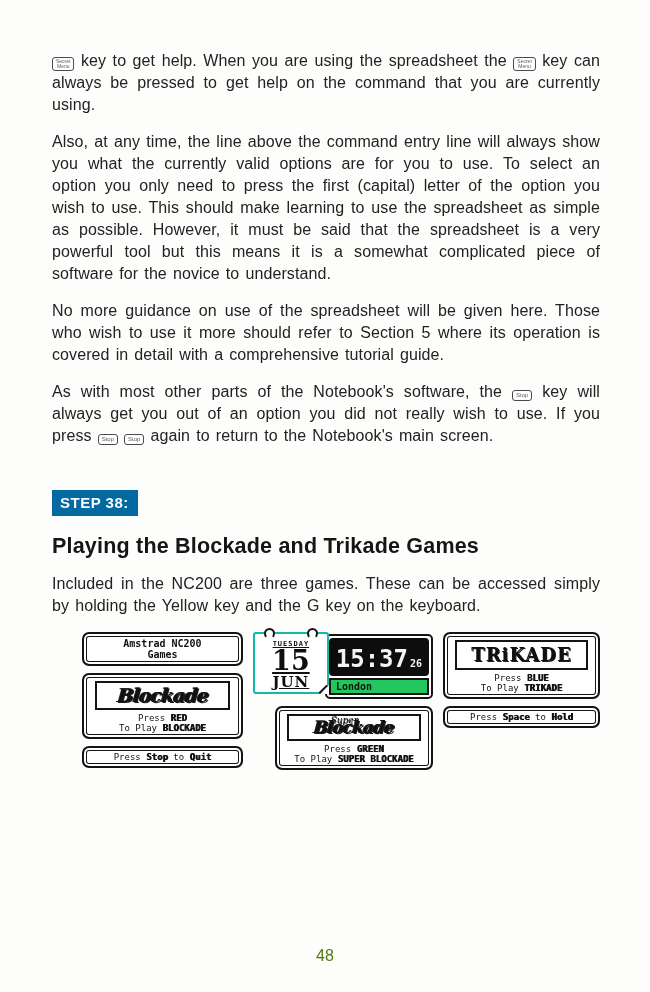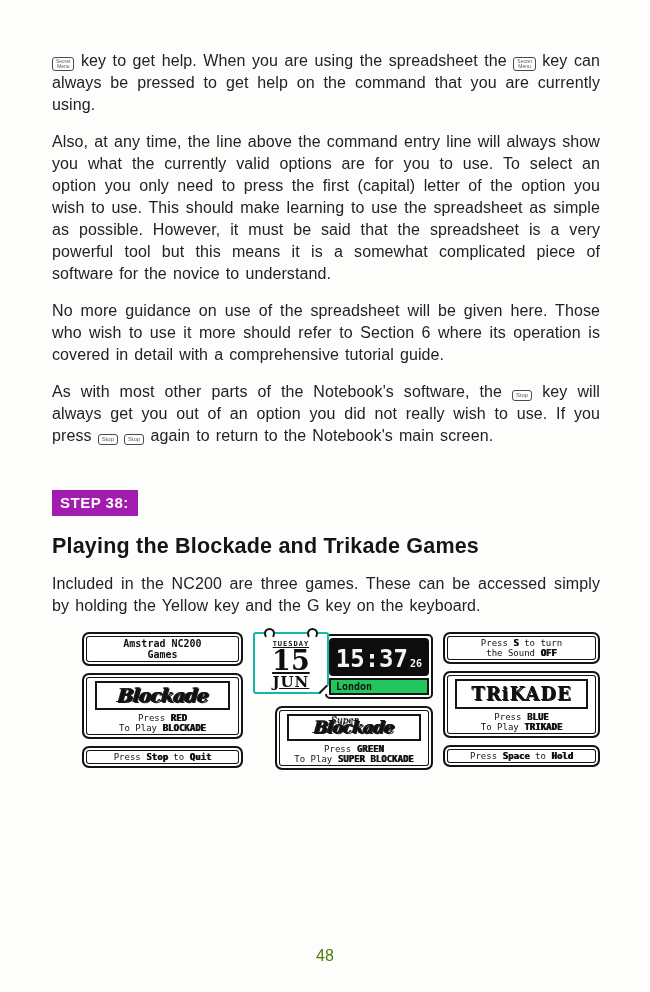--- a/index.html
+++ b/index.html
@@ -23,21 +23,21 @@
     border:1px solid #4a4a4a;border-radius:3px;
     padding:1px 3px;background:#fff;
     box-shadow:inset 0 0 0 1px #fff;
     text-align:center;line-height:1;
   }
   .keycap .kl{display:block;font-size:5px;line-height:5px;color:#5a5a5a;letter-spacing:0;}
   .keycap.stop{vertical-align:0px;}
   .keycap.stop .kl{font-size:6px;line-height:7px;}
   
   .step-box{
-    display:inline-block;background:#a21caf;color:#fafafa;
+    display:inline-block;background:#0369a1;color:#fafafa;
     font-weight:bold;font-size:15px;letter-spacing:0.5px;
     padding:4px 9px 5px 8px;margin:28px 0 2px 0;
   }
   h1.heading{
     font-size:21.5px;font-weight:bold;color:#151515;
     margin:16px 0 14px 0;letter-spacing:0.2px;
   }
   
   .figure{
     display:flex;align-items:flex-start;gap:10px;
@@ -122,21 +122,21 @@
 <div class="page">
 
   <p class="body">
     <span class="keycap"><span class="kl">Secret</span><span class="kl">Menu</span></span>
     <span>key to get help. When you are using the spreadsheet the</span>
     <span class="keycap"><span class="kl">Secret</span><span class="kl">Menu</span></span>
     <span>key can always be pressed to get help on the command that you are currently using.</span></p>
 
   <p class="body">Also, at any time, the line above the command entry line will always show you what the currently valid options are for you to use. To select an option you only need to press the first (capital) letter of the option you wish to use. This should make learning to use the spreadsheet as simple as possible. However, it must be said that the spreadsheet is a very powerful tool but this means it is a somewhat complicated piece of software for the novice to understand.</p>
 
-  <p class="body">No more guidance on use of the spreadsheet will be given here. Those who wish to use it more should refer to Section 6 where its operation is covered in detail with a comprehensive tutorial guide.</p>
+  <p class="body">No more guidance on use of the spreadsheet will be given here. Those who wish to use it more should refer to Section 5 where its operation is covered in detail with a comprehensive tutorial guide.</p>
 
   <p class="body"><span>As with most other parts of the Notebook's software, the</span>
     <span class="keycap stop"><span class="kl">Stop</span></span>
     <span>key will always get you out of an option you did not really wish to use. If you press</span>
     <span class="keycap stop"><span class="kl">Stop</span></span>
     <span class="keycap stop"><span class="kl">Stop</span></span>
     <span>again to return to the Notebook's main screen.</span></p>
 
   <div class="step-box">STEP 38:</div>
 
@@ -185,24 +185,20 @@
         <div class="logo-frame">
           <span class="super-script">Super</span>
           <span class="blockade small">Blockade</span>
         </div>
         <div class="pt"><span class="pre">Press</span> <span class="key">GREEN</span></div>
         <div class="pt"><span class="pre">To Play</span> <span class="key">SUPER BLOCKADE</span></div>
       </div>
     </div>
 
     <div class="fcol right">
-      <div class="dbox pt">
-        <div><span class="pre">Press</span> <span class="key">S</span> <span class="pre">to turn</span></div>
-        <div><span class="pre">the Sound</span> <span class="key">OFF</span></div>
-      </div>
       <div class="dbox">
         <div class="logo-frame">
           <span class="trikade">TRiKADE</span>
         </div>
         <div class="pt"><span class="pre">Press</span> <span class="key">BLUE</span></div>
         <div class="pt"><span class="pre">To Play</span> <span class="key">TRIKADE</span></div>
       </div>
       <div class="dbox pt"><span class="pre">Press</span> <span class="key">Space</span> <span class="pre">to</span> <span class="key">Hold</span></div>
     </div>
 

